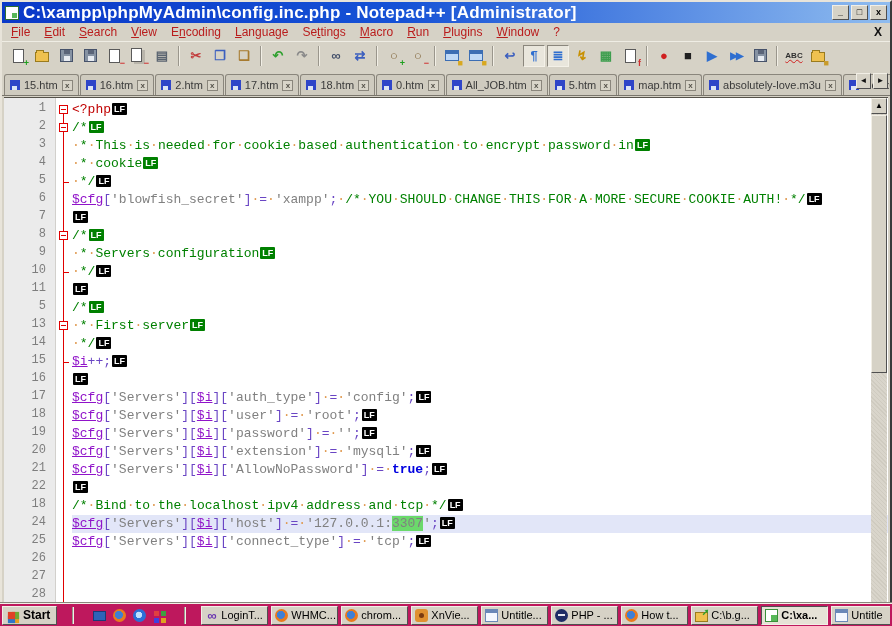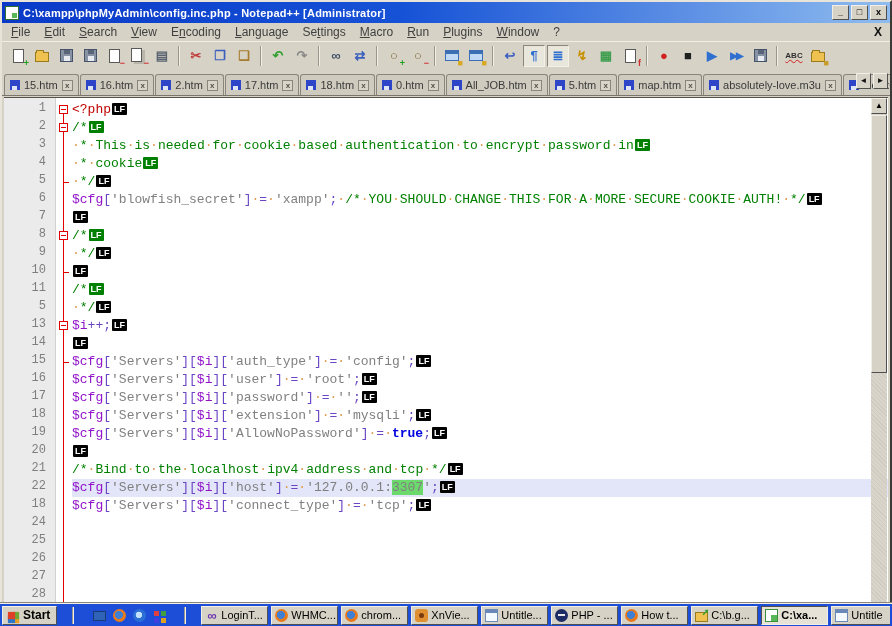--- a/index.html
+++ b/index.html
@@ -5,27 +5,27 @@
   * { margin:0; padding:0; box-sizing:border-box; }
   html,body { width:892px; height:626px; overflow:hidden; }
   body { font-family:"Liberation Sans", sans-serif; background:#D6D2C6; position:relative; }
   #app { position:absolute; inset:0; border:2px solid; border-color:#E8E4DA #3A3A3A #3A3A3A #E8E4DA; background:#D6D2C6; }
 
   
   #titlebar { height:21px; display:flex; align-items:center; padding:0 3px;
     background:linear-gradient(90deg, var(--title1) 0%, #1652D6 45%, var(--title2) 100%); }
   #title-icon { width:14px; height:14px; background:#fff; border:1px solid #2F6F2F; margin-right:4px; position:relative; flex:none; }
   #title-icon::after { content:""; position:absolute; right:1px; bottom:1px; width:5px; height:5px; background:#58B858; }
-  #title-text { color:#fff; font-weight:bold; font-size:11px; white-space:nowrap; overflow:hidden; letter-spacing:.2px; }
+  #title-text { color:#fff; font-weight:bold; font-size:17px; white-space:nowrap; overflow:hidden; letter-spacing:.2px; }
   #win-buttons { margin-left:auto; display:flex; gap:2px; }
   .winbtn { width:17px; height:15px; background:#D6D2C6; border:1px solid; border-color:#F2EFE6 #505050 #505050 #F2EFE6; font-size:9px; line-height:13px; text-align:center; font-weight:bold; color:#000; }
 
   
   #menubar { height:18px; display:flex; align-items:center; font-size:12px; padding-left:2px; position:relative; }
-  .menu-item { padding:1px 7px; color:#404040; white-space:nowrap;text-align:center; }
+  .menu-item { padding:1px 7px; color:#b91c1c; white-space:nowrap;text-align:center; }
   #doc-close { position:absolute; right:8px; font-weight:bold; font-size:12px; color:#111; }
 
   
   #toolbar { height:28px; display:flex; align-items:center; padding:0 4px; border-top:1px solid #EFEDE4; }
   .tb-sep { width:2px; height:20px; margin:0 4px; border-left:1px solid #9A968C; border-right:1px solid #F2EFE6; }
   .tbtn { width:22px; height:22px; display:flex; align-items:center; justify-content:center; position:relative; margin:0 1px; flex:none; }
   .tbtn.pressed { background:#E9E6DC; border:1px solid; border-color:#8A867C #F4F1E8 #F4F1E8 #8A867C; }
   .tbtn .glyph { font-size:13px; line-height:1; font-weight:bold; }
   .tbtn .glyph.small { font-size:10px; letter-spacing:-2px; }
   .tbtn .glyph.spell { font-size:8px; letter-spacing:0; text-decoration:underline wavy #D02020 1px; }
@@ -58,36 +58,36 @@
   #code { flex:1; padding-top:3px; overflow:hidden; position:relative; }
   .ln { height:18px; font:12px "Liberation Mono", monospace; color:var(--lnum); text-align:right; padding-right:9px; }
   .fold-cell { height:18px; position:relative; }
   .fold-cell .vline { position:absolute; left:7px; top:0; bottom:0; width:1px; background:var(--foldRed); }
   .fold-cell.first .vline { top:9px; }
   .fold-box { position:absolute; left:3px; top:4px; width:9px; height:9px; background:#fff; border:1px solid var(--foldRed); z-index:2; }
   .fold-box::after { content:""; position:absolute; left:1px; top:3px; width:5px; height:1px; background:var(--foldRed); }
   .fold-tick { position:absolute; left:7px; top:9px; width:6px; height:1px; background:var(--foldRed); }
   .cl { height:18px; font:13px/18px "Liberation Mono", monospace; white-space:pre; color:#000; }
   .cl.current { background:var(--curline); }
-  .tag { color:var(--tag);text-align:center; } .com { color:var(--comment); } .var { color:var(--variable); }
+  .tag { color:var(--tag);text-align:center; } .com { color:var(--comment); } .var { color:var(--variable);text-decoration:underline; }
   .op { color:var(--operator); } .str { color:var(--string); } .num { color:var(--number); }
   .kw { color:var(--keyword); font-weight:bold;text-align:right; }
   .ws { color:var(--wsdot); }
   .sel { background:var(--selbg); }
   .eol { display:inline-block; font:bold 9px/12px "Liberation Sans", sans-serif; color:#fff; padding:0 2px; margin-left:1px; vertical-align:1px; border-radius:1px; }
   .eol.b { background:#000; } .eol.g { background:var(--comment); }
 
   
   #vscroll { position:absolute; top:96px; right:3px; width:16px; bottom:2px; background:#D9D5CB;
     background-image:repeating-linear-gradient(45deg,#CFCBC0 0 1px,transparent 1px 3px); }
   #vs-up { position:absolute; top:0; left:0; right:0; height:16px; background:#D6D2C6; border:1px solid; border-color:#F2EFE6 #505050 #505050 #F2EFE6; font-size:8px; text-align:center; line-height:14px; }
   #vs-thumb { position:absolute; top:17px; left:0; right:0; height:258px; background:#D6D2C6; border:1px solid; border-color:#F2EFE6 #505050 #505050 #F2EFE6; }
 
   
-  #taskbar { position:absolute; left:0; right:0; bottom:0; height:23px; background:#1d4ed8; border-top:1px solid #F2EFE6; box-shadow:0 -1px 0 #8A867C; display:flex; align-items:center; padding:1px 2px; gap:15px; overflow:hidden; z-index:5; }
+  #taskbar { position:absolute; left:0; right:0; bottom:0; height:23px; background:#be185d; border-top:1px solid #F2EFE6; box-shadow:0 -1px 0 #8A867C; display:flex; align-items:center; padding:1px 2px; gap:15px; overflow:hidden; z-index:5; }
   #start-btn { height:19px; display:flex; align-items:center; gap:3px; padding:0 6px 0 4px; background:#D6D2C6; border:1px solid; border-color:#F2EFE6 #505050 #505050 #F2EFE6; font-weight:bold; font-size:12px; flex:none; }
   #start-flag { width:9px; height:9px; background:#E04026; box-shadow:5px 0 0 #6FA832, 0 5px 0 #2E75C8, 5px 5px 0 #E8A020; margin-right:4px; transform:scale(.8); }
   .ql-sep { width:2px; height:17px; border-left:1px solid #9A968C; border-right:1px solid #F2EFE6; flex:none; }
   #quicklaunch { display:flex; gap:4px; align-items:center; padding:0 2px; flex:none; }
   .qli { width:16px; height:16px; display:flex; align-items:center; justify-content:center; }
   .task-btn { height:19px; width:67px; display:flex; align-items:center; gap:3px; padding:0 3px; background:#D6D2C6; border:1px solid; border-color:#F2EFE6 #505050 #505050 #F2EFE6; font-size:11px; white-space:nowrap; overflow:hidden; flex:none; }
   .task-btn.active { border-color:#505050 #F2EFE6 #F2EFE6 #505050; background:#E6E2D6; font-weight:bold; }
   .tbi { width:13px; height:13px; flex:none; position:relative; display:inline-flex; align-items:center; justify-content:center; }
   .tbi-infinity::before { content:"∞"; color:#6A35B0; font-weight:bold; font-size:13px; }
   .tbi-firefox { border-radius:50%; background:radial-gradient(circle at 45% 45%, #3F7FD4 0 38%, #E87A1E 42%); }
@@ -430,23 +430,25 @@
       </div>
     <div id="code">
         <div class="cl"><span class="tag">&lt;?php</span><span class="eol b">LF</span></div>
         <div class="cl"><span class="com">/*</span><span class="eol g">LF</span></div>
         <div class="cl"><span class="ws">·</span><span class="com">*</span><span class="ws">·</span><span class="com">This</span><span class="ws">·</span><span class="com">is</span><span class="ws">·</span><span class="com">needed</span><span class="ws">·</span><span class="com">for</span><span class="ws">·</span><span class="com">cookie</span><span class="ws">·</span><span class="com">based</span><span class="ws">·</span><span class="com">authentication</span><span class="ws">·</span><span class="com">to</span><span class="ws">·</span><span class="com">encrypt</span><span class="ws">·</span><span class="com">password</span><span class="ws">·</span><span class="com">in</span><span class="eol g">LF</span></div>
         <div class="cl"><span class="ws">·</span><span class="com">*</span><span class="ws">·</span><span class="com">cookie</span><span class="eol g">LF</span></div>
         <div class="cl"><span class="ws">·</span><span class="com">*/</span><span class="eol b">LF</span></div>
         <div class="cl"><span class="var">$cfg</span><span class="op">[</span><span class="str">'blowfish_secret'</span><span class="op">]</span><span class="ws">·</span><span class="op">=</span><span class="ws">·</span><span class="str">'xampp'</span><span class="op">;</span><span class="ws">·</span><span class="com">/*</span><span class="ws">·</span><span class="com">YOU</span><span class="ws">·</span><span class="com">SHOULD</span><span class="ws">·</span><span class="com">CHANGE</span><span class="ws">·</span><span class="com">THIS</span><span class="ws">·</span><span class="com">FOR</span><span class="ws">·</span><span class="com">A</span><span class="ws">·</span><span class="com">MORE</span><span class="ws">·</span><span class="com">SECURE</span><span class="ws">·</span><span class="com">COOKIE</span><span class="ws">·</span><span class="com">AUTH!</span><span class="ws">·</span><span class="com">*/</span><span class="eol b">LF</span></div>
         <div class="cl"><span class="eol b">LF</span></div>
         <div class="cl"><span class="com">/*</span><span class="eol g">LF</span></div>
+        <div class="cl"><span class="ws">·</span><span class="com">*</span><span class="ws">·</span><span class="com">Servers</span><span class="ws">·</span><span class="com">configuration</span><span class="eol g">LF</span></div>
         <div class="cl"><span class="ws">·</span><span class="com">*/</span><span class="eol b">LF</span></div>
         <div class="cl"><span class="eol b">LF</span></div>
         <div class="cl"><span class="com">/*</span><span class="eol g">LF</span></div>
+        <div class="cl"><span class="ws">·</span><span class="com">*</span><span class="ws">·</span><span class="com">First</span><span class="ws">·</span><span class="com">server</span><span class="eol g">LF</span></div>
         <div class="cl"><span class="ws">·</span><span class="com">*/</span><span class="eol b">LF</span></div>
         <div class="cl"><span class="var">$i</span><span class="op">++;</span><span class="eol b">LF</span></div>
         <div class="cl"><span class="eol b">LF</span></div>
         <div class="cl"><span class="var">$cfg</span><span class="op">[</span><span class="str">'Servers'</span><span class="op">][</span><span class="var">$i</span><span class="op">][</span><span class="str">'auth_type'</span><span class="op">]</span><span class="ws">·</span><span class="op">=</span><span class="ws">·</span><span class="str">'config'</span><span class="op">;</span><span class="eol b">LF</span></div>
         <div class="cl"><span class="var">$cfg</span><span class="op">[</span><span class="str">'Servers'</span><span class="op">][</span><span class="var">$i</span><span class="op">][</span><span class="str">'user'</span><span class="op">]</span><span class="ws">·</span><span class="op">=</span><span class="ws">·</span><span class="str">'root'</span><span class="op">;</span><span class="eol b">LF</span></div>
         <div class="cl"><span class="var">$cfg</span><span class="op">[</span><span class="str">'Servers'</span><span class="op">][</span><span class="var">$i</span><span class="op">][</span><span class="str">'password'</span><span class="op">]</span><span class="ws">·</span><span class="op">=</span><span class="ws">·</span><span class="str">''</span><span class="op">;</span><span class="eol b">LF</span></div>
         <div class="cl"><span class="var">$cfg</span><span class="op">[</span><span class="str">'Servers'</span><span class="op">][</span><span class="var">$i</span><span class="op">][</span><span class="str">'extension'</span><span class="op">]</span><span class="ws">·</span><span class="op">=</span><span class="ws">·</span><span class="str">'mysqli'</span><span class="op">;</span><span class="eol b">LF</span></div>
         <div class="cl"><span class="var">$cfg</span><span class="op">[</span><span class="str">'Servers'</span><span class="op">][</span><span class="var">$i</span><span class="op">][</span><span class="str">'AllowNoPassword'</span><span class="op">]</span><span class="ws">·</span><span class="op">=</span><span class="ws">·</span><span class="kw">true</span><span class="op">;</span><span class="eol b">LF</span></div>
         <div class="cl"><span class="eol b">LF</span></div>
         <div class="cl"><span class="com">/*</span><span class="ws">·</span><span class="com">Bind</span><span class="ws">·</span><span class="com">to</span><span class="ws">·</span><span class="com">the</span><span class="ws">·</span><span class="com">localhost</span><span class="ws">·</span><span class="com">ipv4</span><span class="ws">·</span><span class="com">address</span><span class="ws">·</span><span class="com">and</span><span class="ws">·</span><span class="com">tcp</span><span class="ws">·</span><span class="com">*/</span><span class="eol b">LF</span></div>

